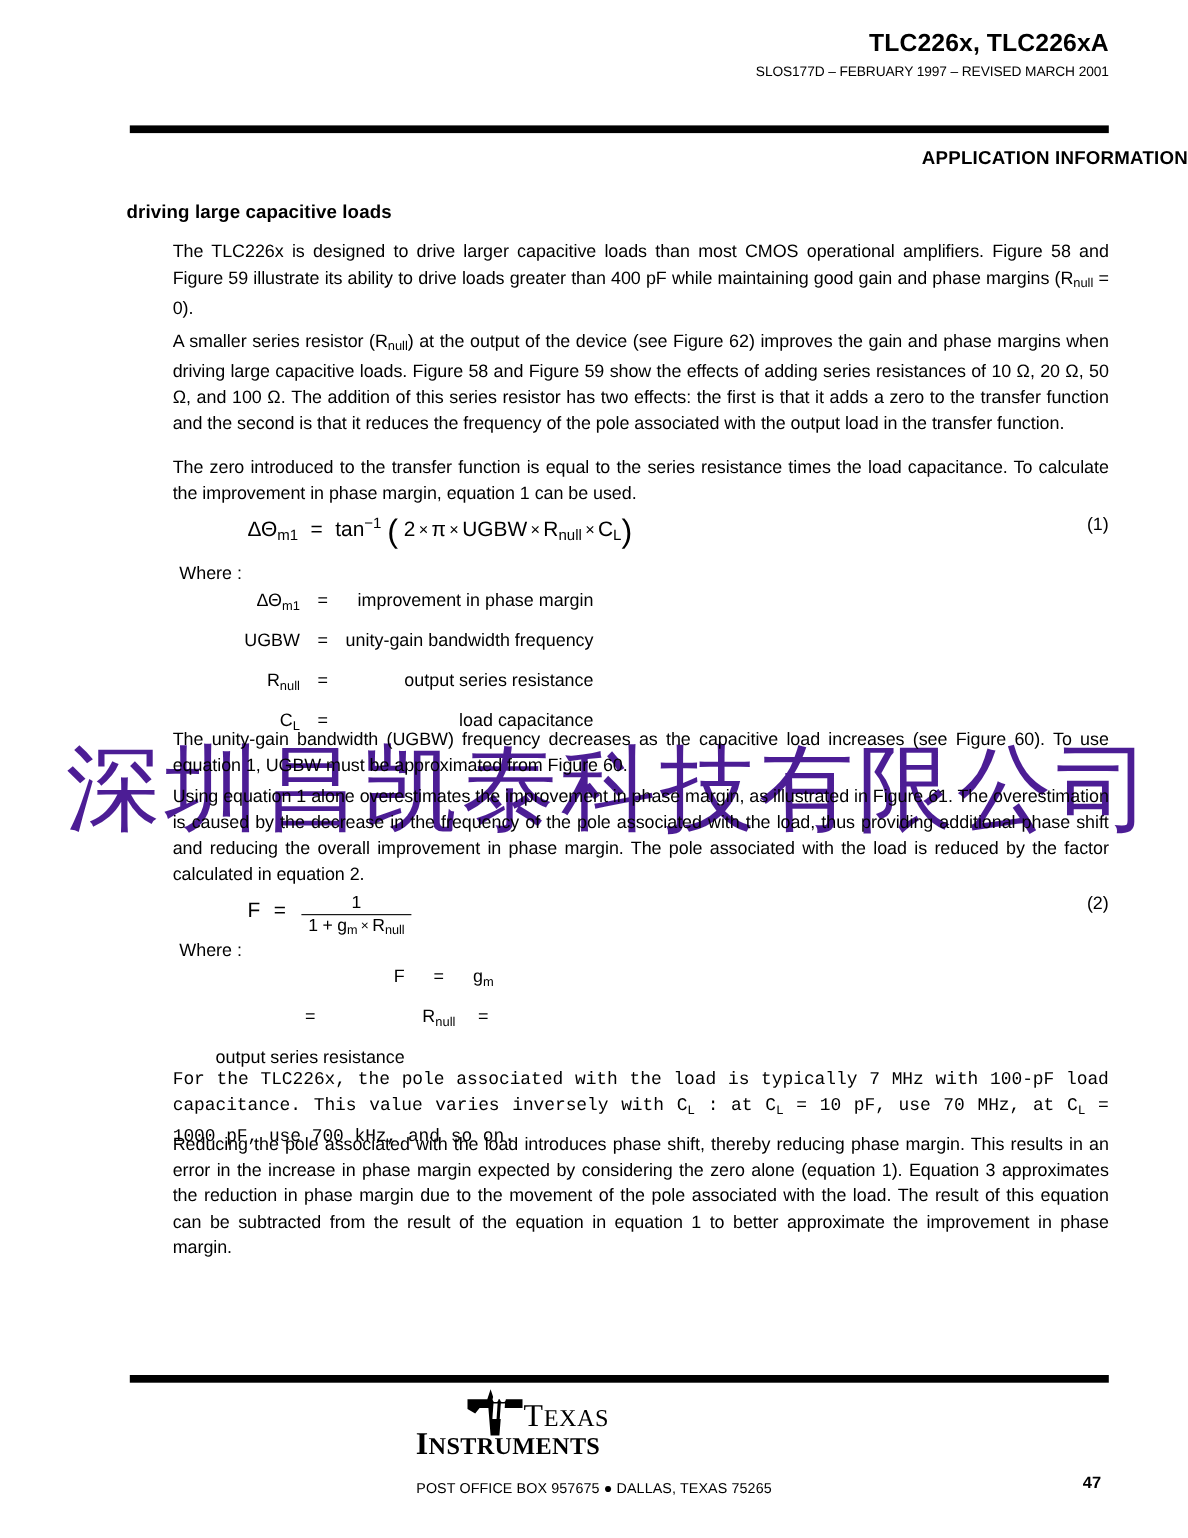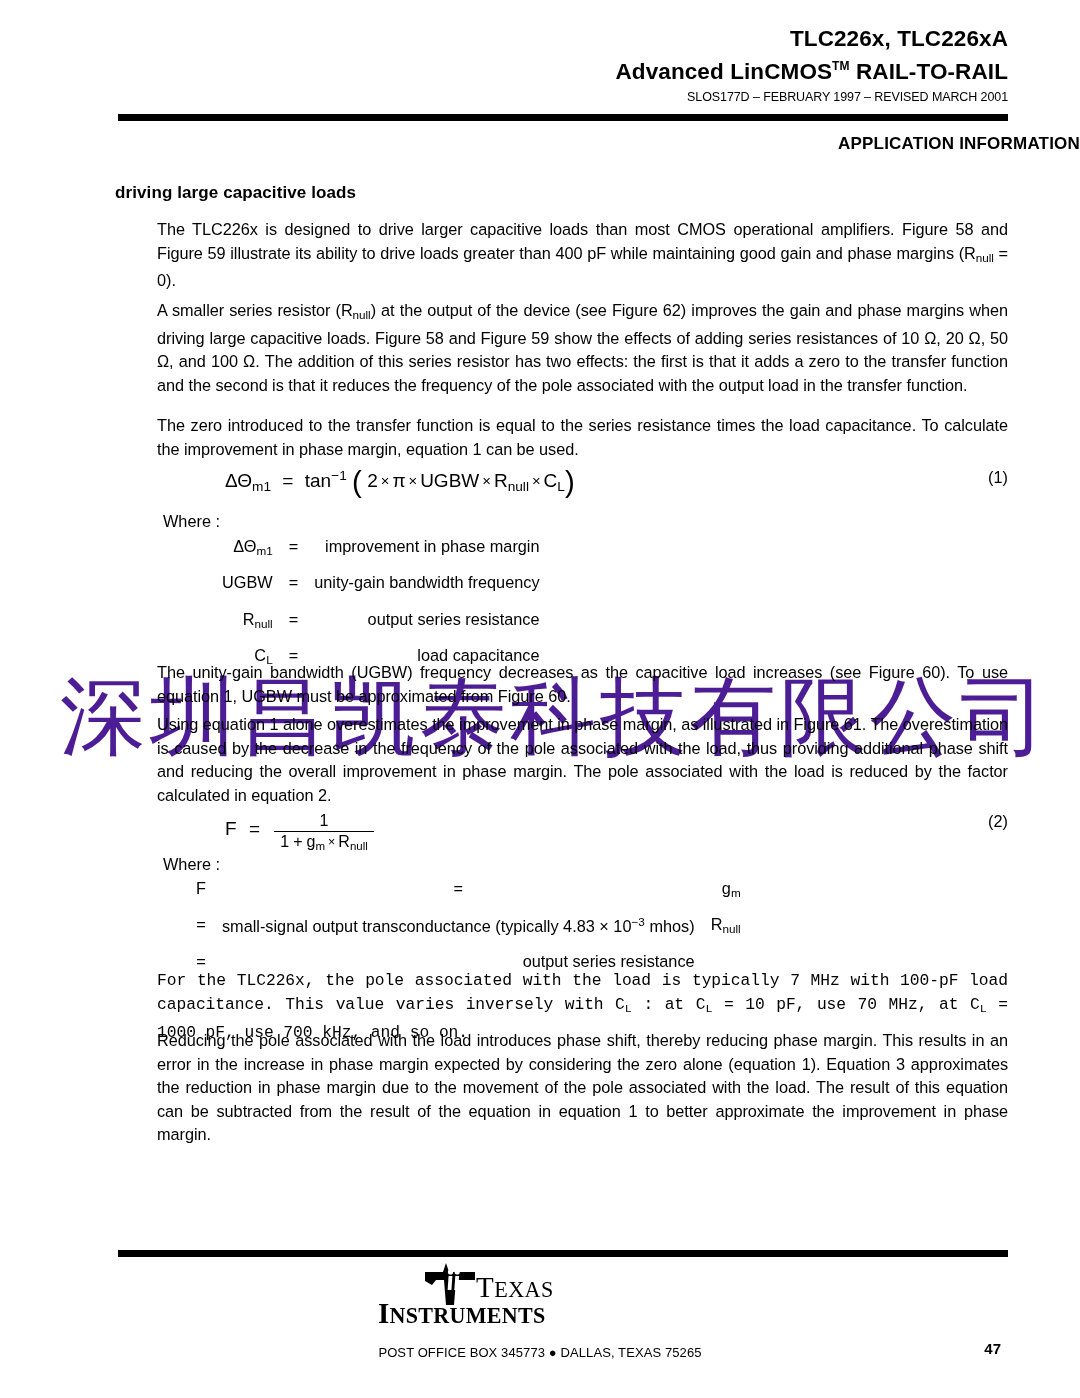--- a/index.html
+++ b/index.html
@@ -95,21 +95,20 @@
 <body>
 
 <div class="page">
 
   <div class="watermark">深圳昌凯泰科技有限公司</div>
 
   <div class="content">
 
     <div class="hdr">
       <div class="l1">TLC226x, TLC226xA</div>
-      <div class="l2"><span>Advanced LinCMOS</span><span class="tm">TM</span><span> RAIL-TO-RAIL</span></div>
       <div class="doc">SLOS177D – FEBRUARY 1997 – REVISED  MARCH 2001</div>
     </div>
 
     <div class="rule top"></div>
 
     <div class="apptitle">APPLICATION INFORMATION</div>
 
     <div class="sect">driving large capacitive loads</div>
 
     <div class="para" style="top:218px;"><span>The TLC226x is designed to drive larger capacitive loads than most CMOS operational amplifiers. Figure 58 and Figure 59 illustrate its ability to drive loads greater than 400 pF while maintaining good gain and phase margins (R</span><sub>null</sub><span> = 0).</span></div>
@@ -166,21 +165,20 @@
     </div>
 
     <div class="where" style="top:855px;">Where :</div>
 
     <div class="deflist" style="left:196px;top:879px;">
       <div class="sym"><span>F</span><sub></sub></div>
       <div class="eq">=</div>
 
       <div class="sym"><span>g</span><sub>m</sub></div>
       <div class="eq">=</div>
-      <div class="txt"><span>small-signal output transconductance (typically  4.83  ×  10</span><sup>−3</sup><span> mhos)</span></div>
 
       <div class="sym"><span>R</span><sub>null</sub></div>
       <div class="eq">=</div>
       <div class="txt">output  series resistance</div>
     </div>
 
     <div class="para" style="top:969px;font-family:Liberation Mono, monospace;"><span>For the TLC226x, the pole associated with the load is typically 7 MHz with 100-pF load capacitance. This value varies inversely with C</span><sub>L</sub><span> : at C</span><sub>L</sub><span> = 10 pF, use 70 MHz, at C</span><sub>L</sub><span> = 1000 pF, use 700 kHz, and so on.</span></div>
 
     <div class="para" style="top:1029px;">Reducing the pole associated with the load introduces phase shift, thereby reducing phase margin. This results in an error in the increase in phase margin expected by considering the zero alone (equation 1). Equation 3 approximates the reduction in phase margin due to the movement of the pole associated with the load. The result of this equation can be subtracted from the result of the equation in equation 1 to better approximate the improvement in phase margin.</div>
 
@@ -198,17 +196,17 @@
               <circle cx="35.2" cy="11" r="2.6"></circle>
               <path d="M33.3 15 L37.1 15 L36.1 29 L32.3 29 Z"></path>
             </g>
           </svg>
         </span>
         <span class="ti-texas"><span>T</span><span class="sc">EXAS</span></span>
         <span class="ti-instr"><span>I</span><span class="sc">NSTRUMENTS</span></span>
       </span>
     </div>
 
-    <div class="addr">POST OFFICE BOX 345773 ● DALLAS, TEXAS 75265</div>
+    <div class="addr">POST OFFICE BOX 957675 ● DALLAS, TEXAS 75265</div>
     <div class="pgnum">47</div>
 
   </div>
 </div>
 
 </body></html>

